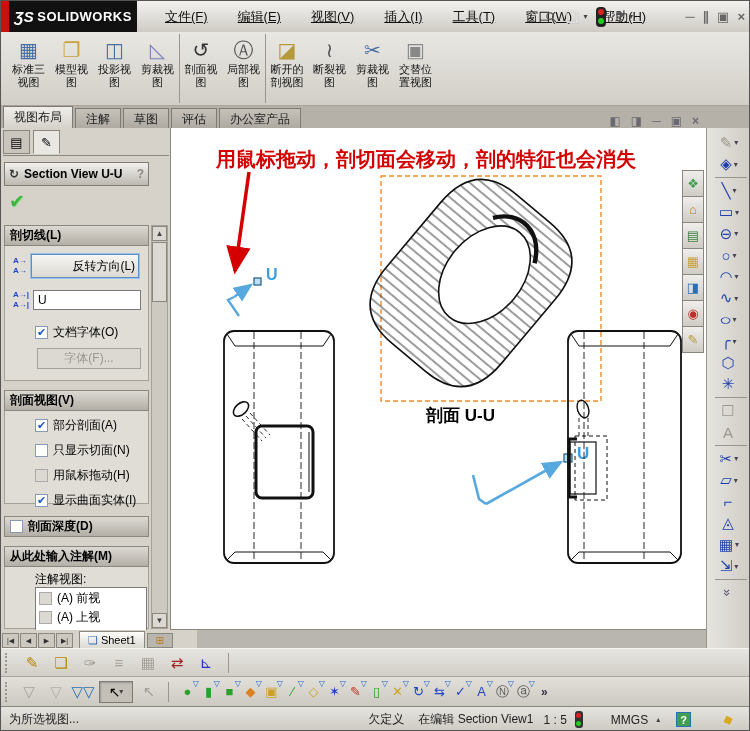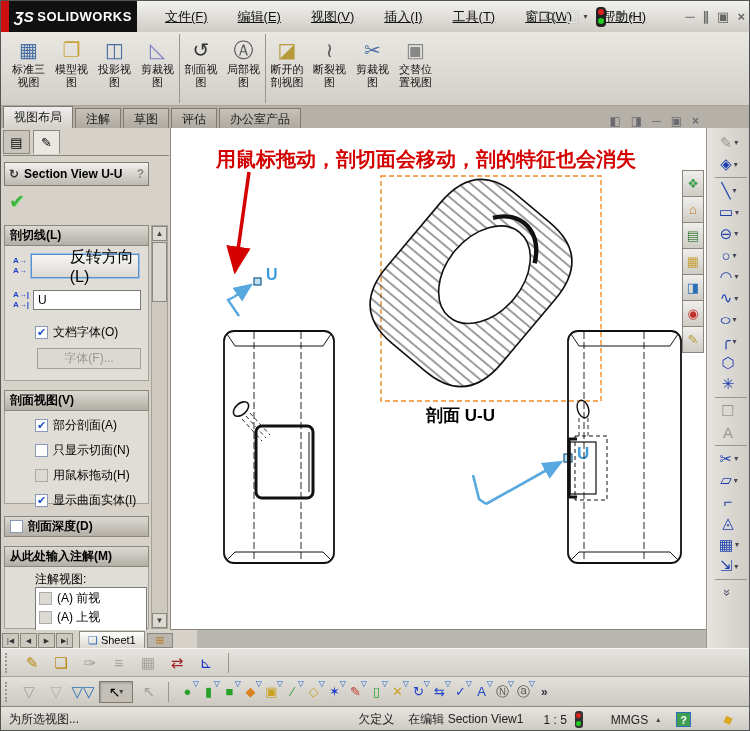--- a/index.html
+++ b/index.html
@@ -51,21 +51,21 @@
   .pm-header{position:absolute;left:3px;top:34px;width:145px;height:24px;background:linear-gradient(#f2f1ee,#bdb9b1);
     border:1px solid #7f7c76;display:flex;align-items:center;gap:5px;padding:0 4px;font-size:12px;font-weight:bold;}
   .pm-header .help{margin-left:auto;color:#8a877f;font-weight:bold;}
   .bigcheck{position:absolute;left:8px;top:62px;color:#3db53d;font-size:19px;font-weight:bold;text-shadow:1px 1px 0 #9d9;}
   .grp-h{position:absolute;left:3px;width:145px;height:21px;background:linear-gradient(#dcd9d2,#b3afa7);
     border:1px solid #8a877f;font-size:12px;font-weight:bold;display:flex;align-items:center;padding:0 5px;gap:5px;}
   .grp-b{position:absolute;left:3px;width:145px;background:#e0ddd6;border:1px solid #a5a199;border-top:none;}
   .flip-row{position:absolute;left:8px;top:8px;display:flex;gap:4px;align-items:center;}
   .aicon{display:flex;flex-direction:column;font-size:8px;color:#2244cc;font-weight:bold;line-height:1.2;}
   .btn-flip{width:108px;height:24px;background:linear-gradient(#f7f6f4,#dcd9d3);border:1px solid #5a90c8;
-    box-shadow:0 0 0 1px #9cc2e8;font-size:16px;display:flex;align-items:center;justify-content:center;padding-left:38px;}
+    box-shadow:0 0 0 1px #9cc2e8;font-size:12px;display:flex;align-items:center;justify-content:center;padding-left:38px;}
   .lbl-input{width:108px;height:20px;background:#fff;border:1px solid #7a7a7a;font-size:12px;padding:2px 4px;}
   .cbrow{display:flex;align-items:center;gap:5px;font-size:12px;}
   .cbox{width:13px;height:13px;background:#fff;border:1px solid #8a98b8;color:#2255cc;font-size:11px;line-height:11px;
     text-align:center;font-weight:bold;flex:0 0 13px;}
   .cbox.dis{background:#dcd9d3;border-color:#aaa;}
   .btn-dis{width:104px;height:21px;background:#dcd9d3;border:1px solid #a5a199;color:#9a978f;font-size:12px;
     display:flex;align-items:center;justify-content:center;}
   .viewslist{position:absolute;left:30px;top:42px;width:112px;height:50px;background:#fff;border:1px solid #7a7a7a;
     padding:2px 3px;display:flex;flex-direction:column;gap:2px;overflow:hidden;}
   .pscroll{position:absolute;left:150px;top:97px;width:17px;height:404px;background:#cdc9c1;border:1px solid #a5a199;}
@@ -118,21 +118,21 @@
   .filterico{position:relative;width:19px;height:20px;font-size:13px;display:flex;align-items:center;justify-content:center;}
   .filterico .fun{position:absolute;right:-2px;top:-3px;font-size:8px;color:#2266cc;}
   .overflow{margin-left:2px;font-size:12px;color:#334;font-weight:bold;}
 
   
   .statusbar{position:absolute;left:0;top:705px;width:750px;height:26px;background:linear-gradient(#e6e4df,#ccc9c1);
     border-top:1px solid #8a877f;display:flex;align-items:center;font-size:12px;color:#222;}
   .st-left{margin-left:8px;}
   .st-status{margin-left:auto;}
   .st-edit{margin-left:14px;}
-  .st-scale{margin-left:20px;}
+  .st-scale{margin-left:10px;}
   .st-light{margin:0 10px 0 8px;width:8px;height:17px;background:#333;border-radius:3px;display:flex;flex-direction:column;align-items:center;justify-content:space-evenly;}
   .st-light i{width:5px;height:5px;border-radius:50%;}
   .st-units{margin-left:18px;}
   .st-caret{font-size:8px;color:#444;margin-left:8px;}
   .st-help{margin-left:16px;width:15px;height:15px;background:#3f9e4f;color:#fff;font-weight:bold;font-size:11px;
     border:1px solid #2a6fb5;display:flex;align-items:center;justify-content:center;}
   .st-tag{margin-left:32px;margin-right:18px;color:#d8a820;font-size:14px;transform:rotate(-20deg);}
 </style>
 </head>
 <body>

